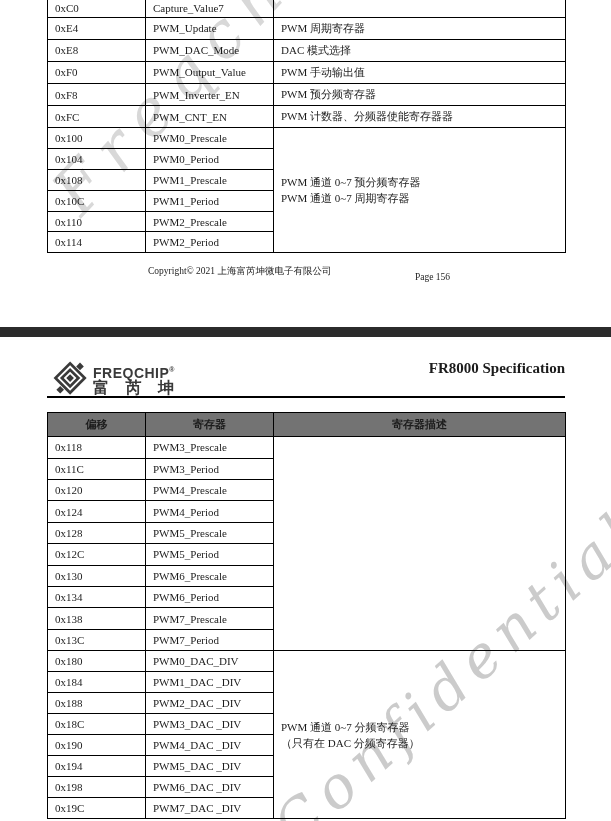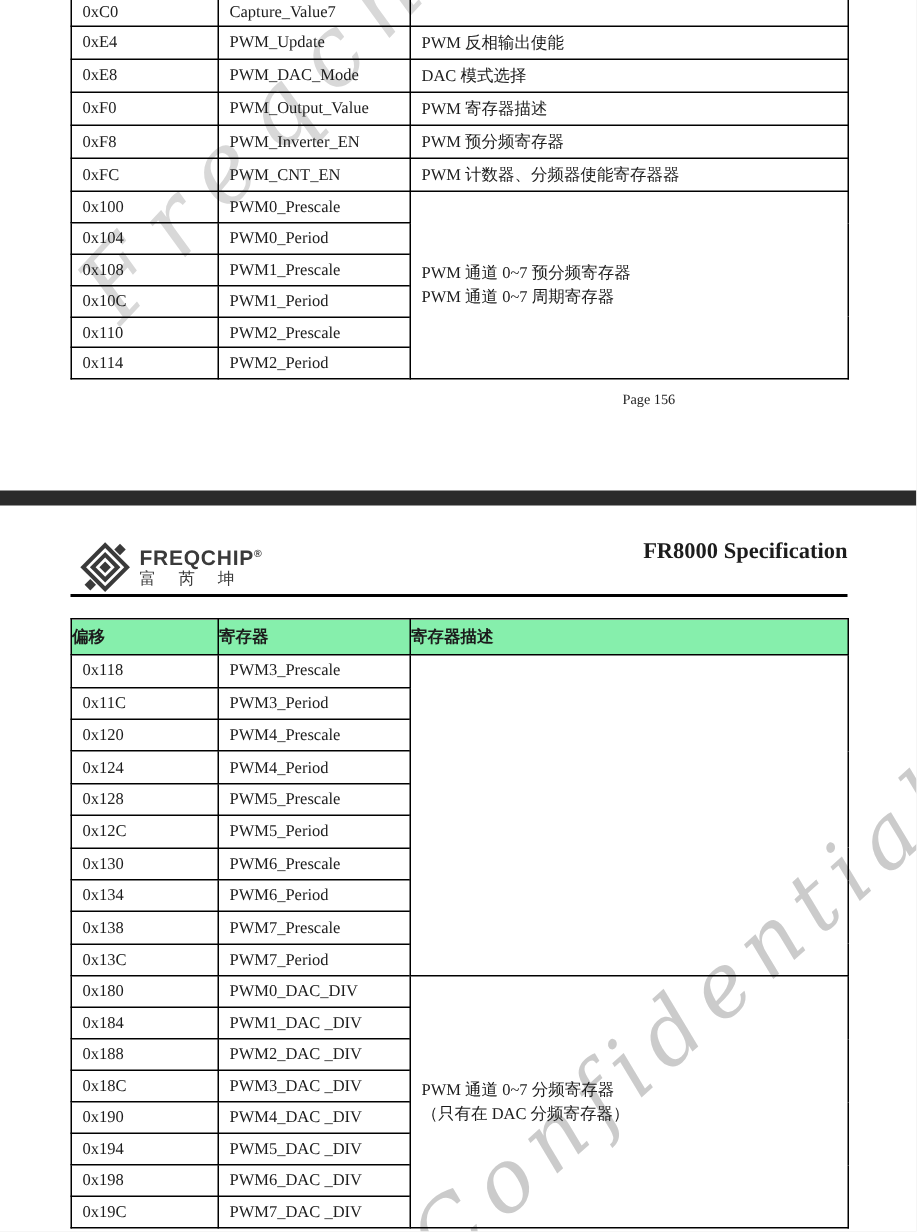--- a/index.html
+++ b/index.html
@@ -26,42 +26,42 @@
     position:absolute; left:47px; width:518px; z-index:1;
     border-collapse:collapse; table-layout:fixed; font-size:11px;
     background:transparent;
   }
   table.reg td, table.reg th {
     border:1px solid #000; padding:0 4px 0 7px; text-align:left;
     vertical-align:middle; overflow:hidden; white-space:nowrap;
     background:transparent; font-weight:normal;
   }
   table.reg th {
-    background:#86efac; text-align:left; font-weight:bold; padding:0;
+    background:#737373; text-align:center; font-weight:bold; padding:0;
   }
   tr.cut td { border-top:none; }
   .h17  { height:17px; }
   .h22  { height:22.2px; }
   .h21a { height:20.8px; }
   .h24  { height:24.3px; }
   .h214 { height:21.4px; }
   .h21  { height:21px; }
   td.desc-merged { white-space:normal; line-height:16px; }
   
   .copyright { position:absolute; left:148px; top:265px; font-size:9.5px; z-index:1; }
-  .pagenum   { position:absolute; left:415px; top:262px; font-size:9.5px; z-index:1; }
+  .pagenum   { position:absolute; left:415px; top:272px; font-size:9.5px; z-index:1; }
   
   .separator { position:absolute; left:0; top:327px; width:611px; height:10px; background:#2B2B2B; z-index:2; }
   
   .logo { position:absolute; left:53px; top:361px; display:flex; align-items:flex-start; z-index:1; }
   .logo-icon { width:36px; height:36px; }
   .logo-text { margin-left:4px; margin-top:2px; font-family:"Liberation Sans","DejaVu Sans",sans-serif; color:#3A3A3A; }
   .brand-name { font-weight:bold; font-size:14px; letter-spacing:.5px; line-height:14px; }
   .brand-reg  { font-size:7px; vertical-align:super; }
-  .brand-cn   { font-weight:normal; font-size:11px; letter-spacing:6px; line-height:13px; margin-top:1px; }
+  .brand-cn   { font-weight:bold; font-size:16px; letter-spacing:6px; line-height:13px; margin-top:1px; }
   .spec { position:absolute; right:46px; top:360px; font-size:15px; z-index:1;font-weight:bold; }
   .rule { position:absolute; left:47px; top:396px; width:518px; height:2px; background:#000; z-index:1; }
 </style>
 </head>
 <body>
 
 <div class="screen">
 
   <div class="wm wm1">Freqchip</div>
 
@@ -75,31 +75,31 @@
       </colgroup>
     <tbody>
       <tr class="cut h17">
         <td>0xC0</td>
         <td>Capture_Value7</td>
         <td></td>
       </tr>
       <tr class="h22">
         <td>0xE4</td>
         <td>PWM_Update</td>
-        <td>PWM 反相输出使能</td>
+        <td>PWM 周期寄存器</td>
       </tr>
       <tr class="h22">
         <td>0xE8</td>
         <td>PWM_DAC_Mode</td>
         <td>DAC 模式选择</td>
       </tr>
       <tr class="h22">
         <td>0xF0</td>
         <td>PWM_Output_Value</td>
-        <td>PWM 寄存器描述</td>
+        <td>PWM 手动输出值</td>
       </tr>
       <tr class="h22">
         <td>0xF8</td>
         <td>PWM_Inverter_EN</td>
         <td>PWM 预分频寄存器</td>
       </tr>
       <tr class="h22">
         <td>0xFC</td>
         <td>PWM_CNT_EN</td>
         <td>PWM 计数器、分频器使能寄存器器</td>
@@ -128,20 +128,21 @@
         <td>0x110</td>
         <td>PWM2_Prescale</td>
       </tr>
       <tr class="h21a">
         <td>0x114</td>
         <td>PWM2_Period</td>
       </tr>
     </tbody>
   </table>
 
+  <div class="copyright">Copyright© 2021  上海富芮坤微电子有限公司</div>
   <div class="pagenum">Page  156</div>
 
   <div class="separator"></div>
 
   <div class="logo">
     <svg class="logo-icon" viewBox="0 0 40 40" xmlns="http://www.w3.org/2000/svg">
       <g transform="rotate(45 19 19)">
         <rect x="6" y="6" width="26" height="26" fill="#3A3A3A"></rect>
         <rect x="10" y="10" width="18" height="18" fill="none" stroke="#ffffff" stroke-width="2"></rect>
         <rect x="15" y="15" width="8" height="8" fill="none" stroke="#ffffff" stroke-width="2"></rect>

